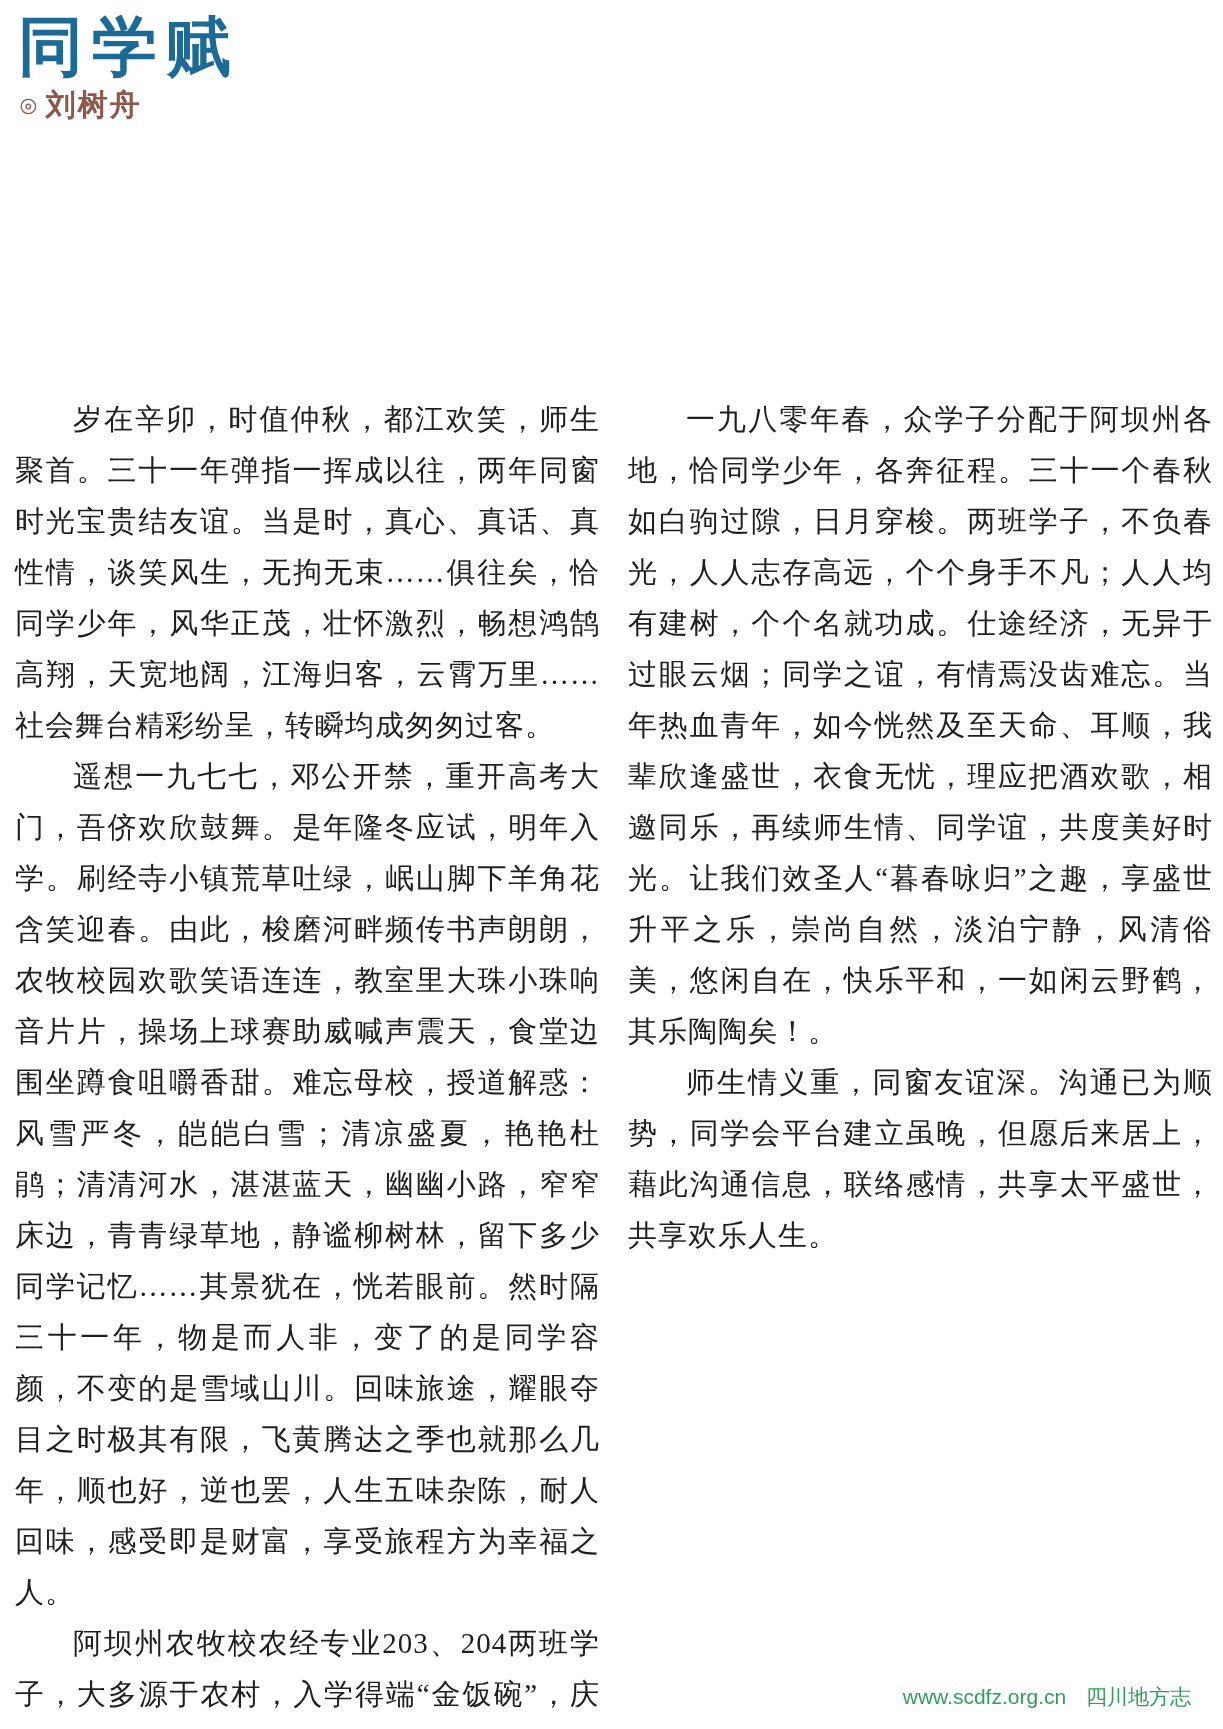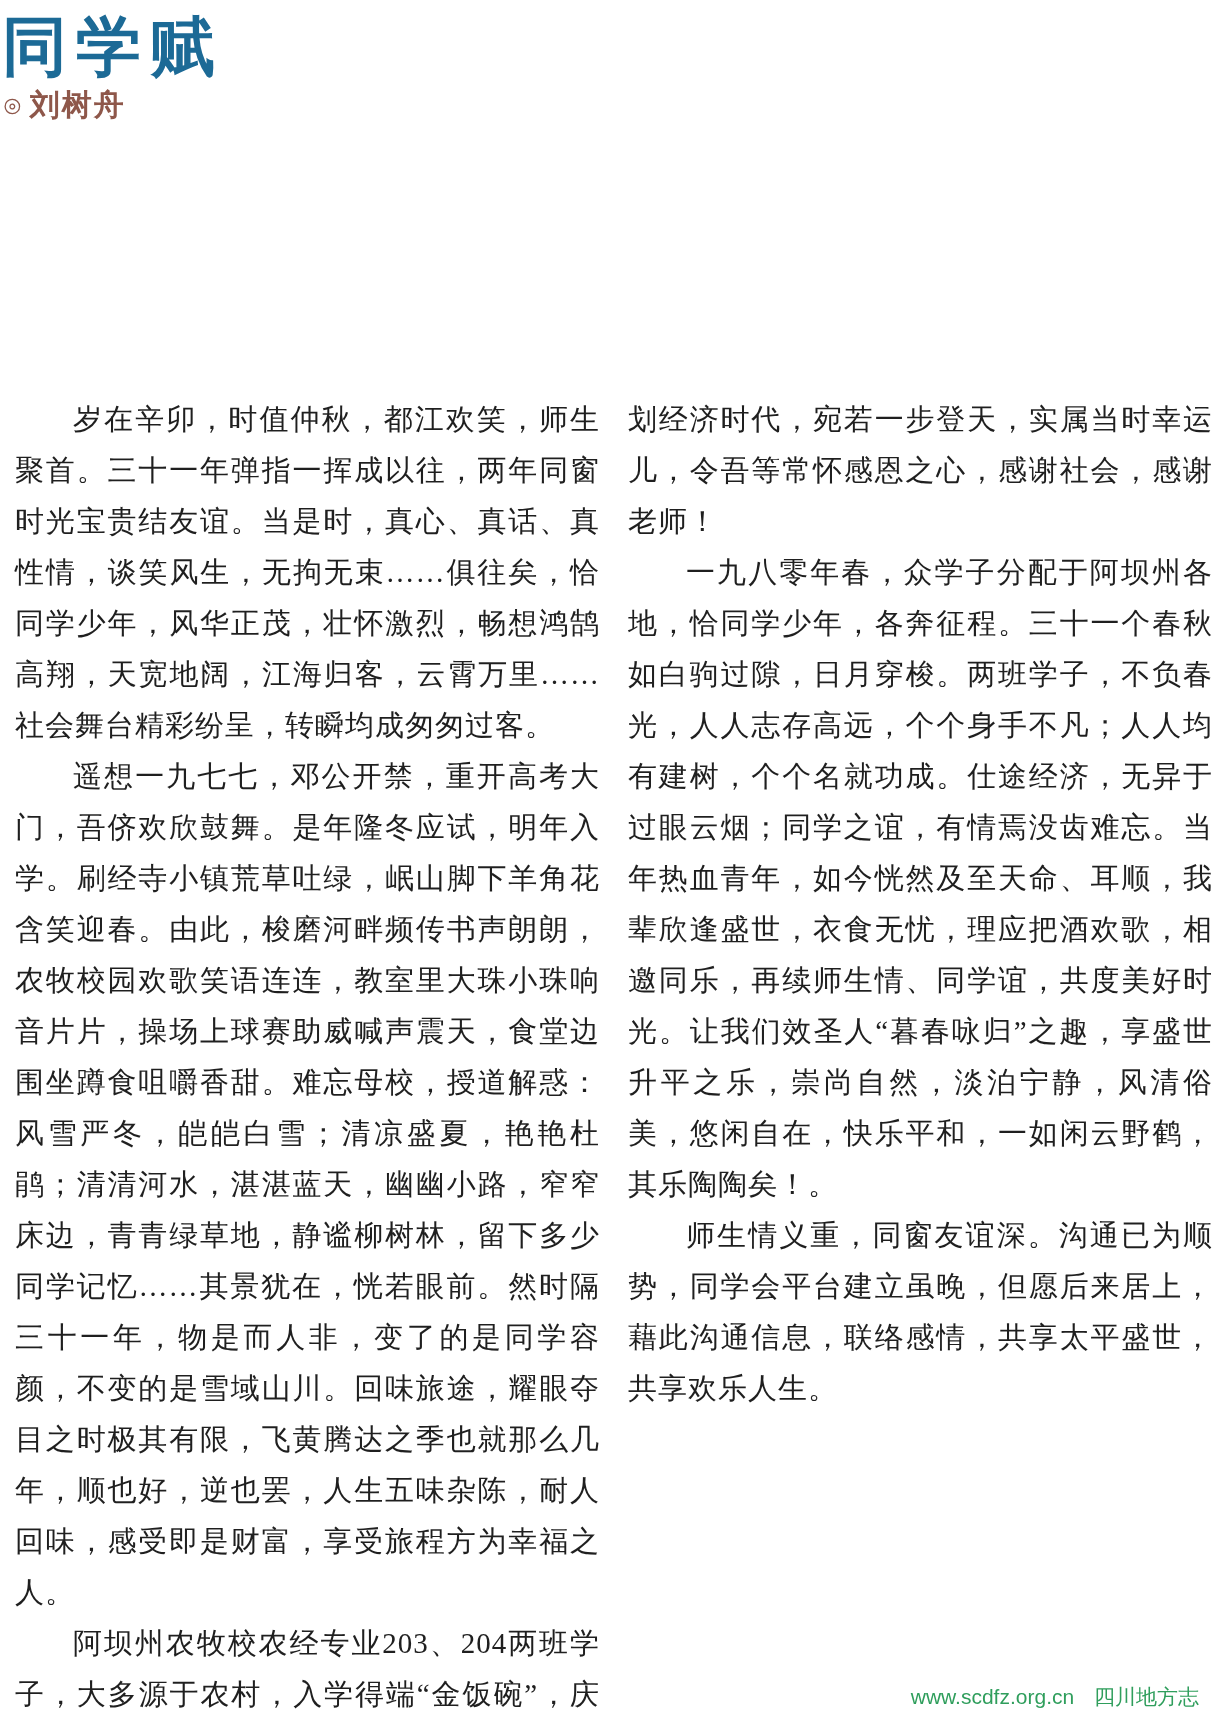--- a/index.html
+++ b/index.html
@@ -4,21 +4,21 @@
 <style>
   html, body { margin: 0; padding: 0; background: #ffffff; }
   .page {
     position: relative;
     width: 1223px;
     height: 1729px;
     background: #ffffff;
     overflow: hidden;
     font-family: "Liberation Serif", serif;
   }
-  .header { position: absolute; top: 12px; left: 2px; }
+  .header { position: absolute; top: 12px; left: 18px; }
   .page-title {
     margin: 0;
     font-size: 65px;
     line-height: 1.08;
     font-weight: 700;
     letter-spacing: 9px;
     color: var(--title-blue, #1c6a96);
     font-family: "Liberation Serif", serif;
   }
   .author-line {
@@ -46,21 +46,21 @@
     font-size: 29px;
     line-height: 51px;
     letter-spacing: 1px;
     text-align: justify;
     color: var(--body-text, #1f1f1f);
   }
   .col p.indent { text-indent: 2em; }
 
   .watermark {
     position: absolute;
-    right: 24px;
+    right: 32px;
     top: 1684px;
     font-size: 21px;
     line-height: 1.2;
     color: var(--watermark-green, #2f9e5c);
     font-family: "Liberation Sans", sans-serif;
     white-space: nowrap;
   }
   .watermark .site { margin-left: 14px; }
 </style>
 </head>
@@ -76,21 +76,20 @@
     </div>
   </div>
 
   <div class="article">
     <section class="col">
         <p class="indent">岁在辛卯，时值仲秋，都江欢笑，师生聚首。三十一年弹指一挥成以往，两年同窗时光宝贵结友谊。当是时，真心、真话、真性情，谈笑风生，无拘无束……俱往矣，恰同学少年，风华正茂，壮怀激烈，畅想鸿鹄高翔，天宽地阔，江海归客，云霄万里……社会舞台精彩纷呈，转瞬均成匆匆过客。</p>
         <p class="indent">遥想一九七七，邓公开禁，重开高考大门，吾侪欢欣鼓舞。是年隆冬应试，明年入学。刷经寺小镇荒草吐绿，岷山脚下羊角花含笑迎春。由此，梭磨河畔频传书声朗朗，农牧校园欢歌笑语连连，教室里大珠小珠响音片片，操场上球赛助威喊声震天，食堂边围坐蹲食咀嚼香甜。难忘母校，授道解惑：风雪严冬，皑皑白雪；清凉盛夏，艳艳杜鹃；清清河水，湛湛蓝天，幽幽小路，窄窄床边，青青绿草地，静谧柳树林，留下多少同学记忆……其景犹在，恍若眼前。然时隔三十一年，物是而人非，变了的是同学容颜，不变的是雪域山川。回味旅途，耀眼夺目之时极其有限，飞黄腾达之季也就那么几年，顺也好，逆也罢，人生五味杂陈，耐人回味，感受即是财富，享受旅程方为幸福之人。</p>
         <p class="indent">阿坝州农牧校农经专业203、204两班学子，大多源于农村，入学得端“金饭碗”，庆幸之极，更蒙恩师教化，成长成才，那时节计</p>
       </section>
     <section class="col">
-        <p>划经济时代，宛若一步登天，实属当时幸运儿，令吾等常怀感恩之心，感谢社会，感谢老师！</p>
         <p class="indent">一九八零年春，众学子分配于阿坝州各地，恰同学少年，各奔征程。三十一个春秋如白驹过隙，日月穿梭。两班学子，不负春光，人人志存高远，个个身手不凡；人人均有建树，个个名就功成。仕途经济，无异于过眼云烟；同学之谊，有情焉没齿难忘。当年热血青年，如今恍然及至天命、耳顺，我辈欣逢盛世，衣食无忧，理应把酒欢歌，相邀同乐，再续师生情、同学谊，共度美好时光。让我们效圣人“暮春咏归”之趣，享盛世升平之乐，崇尚自然，淡泊宁静，风清俗美，悠闲自在，快乐平和，一如闲云野鹤，其乐陶陶矣！。</p>
         <p class="indent">师生情义重，同窗友谊深。沟通已为顺势，同学会平台建立虽晚，但愿后来居上，藉此沟通信息，联络感情，共享太平盛世，共享欢乐人生。</p>
       </section>
   </div>
 
   <div class="watermark">
     <span class="url">www.scdfz.org.cn</span>
     <span class="site">四川地方志</span>
   </div>
 

